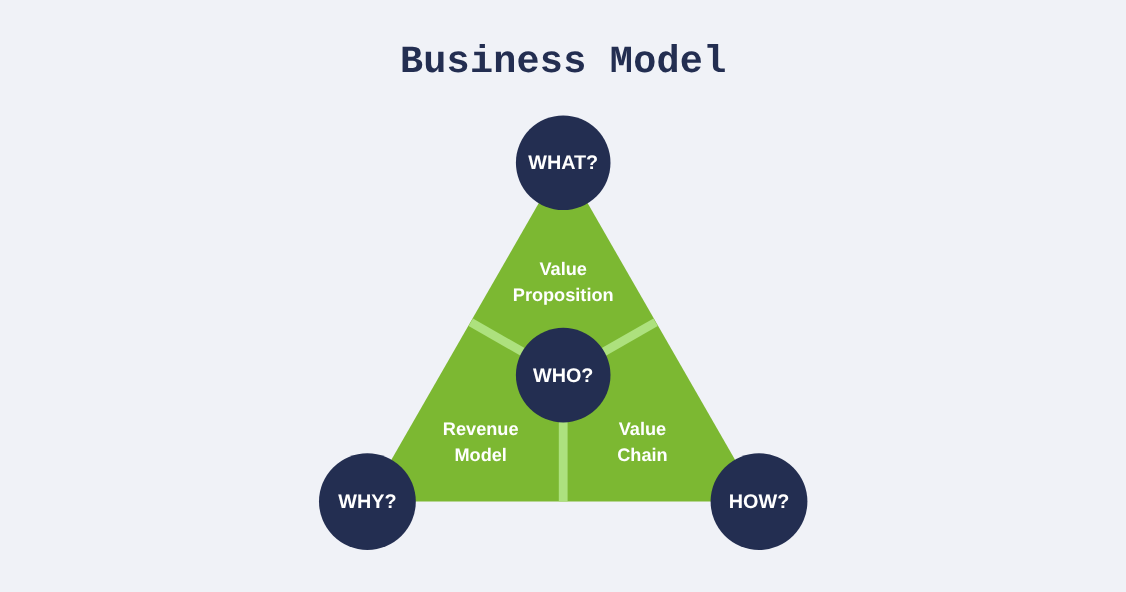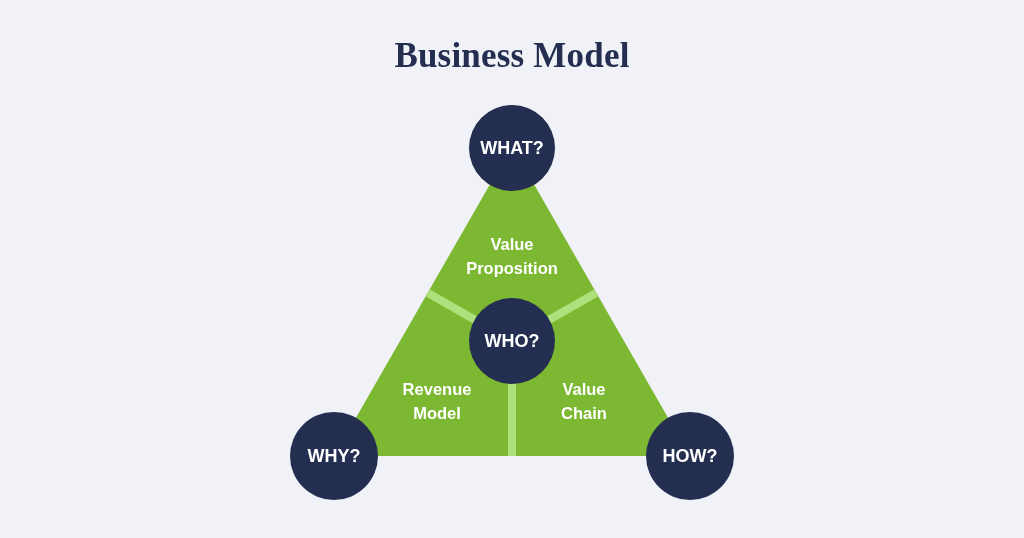--- a/index.html
+++ b/index.html
@@ -6,21 +6,21 @@
     body {
       width: 1024px; height: 538px; overflow: hidden;
       background: #f0f2f7;
       font-family: "Liberation Sans", sans-serif;
       position: relative;
     }
     .title {
       position: absolute; top: 36px; left: 0; width: 1024px;
       text-align: center; font-size: 35px; font-weight: bold;
       color: #232e51; letter-spacing: 0.2px;
-      font-family: Liberation Serif, serif;
+      font-family: Liberation Mono, monospace;
     }
     svg { position: absolute; left: 0; top: 0; }
     .node-text { font-family: "Liberation Sans", sans-serif; font-weight: bold; fill: #ffffff; font-size: 18px; }
     .seg-text { font-family: "Liberation Sans", sans-serif; font-weight: bold; fill: #ffffff; font-size: 16.5px; }
   </style>
 </head>
 <body>
 
 <div class="title">Business Model</div>
 

